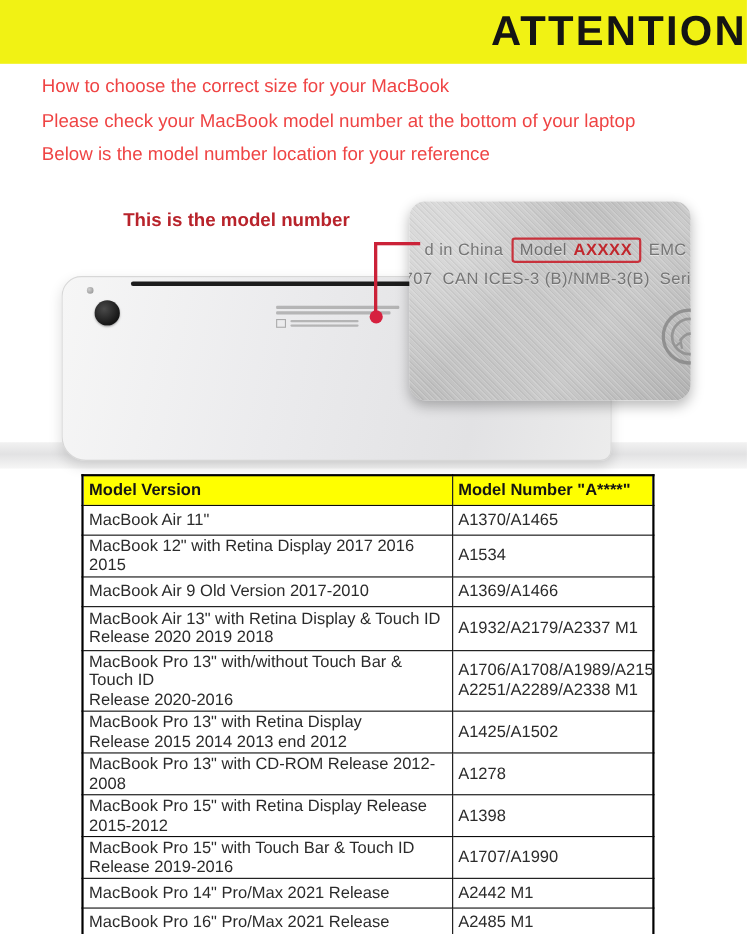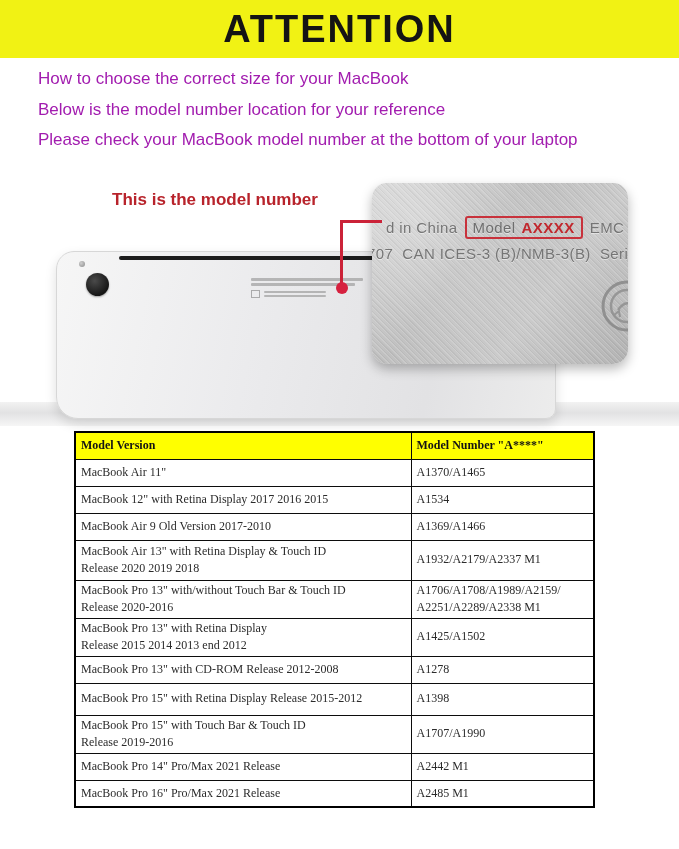--- a/index.html
+++ b/index.html
@@ -6,30 +6,30 @@
   html,body { background:#ffffff; }
   .page {
     position:relative; width:679px; height:849px; margin:0 auto;
     background:#ffffff; overflow:hidden;
     font-family:"Liberation Sans", sans-serif; color:#2e2e2e;
   }
 
   
   .banner {
     position:absolute; left:0; top:0; width:679px; height:58px;
-    background:#F1F214; display:flex; align-items:center; justify-content:center;
+    background:#F1F214; display:flex; align-items:center; justify-content:flex-end;
   }
   .banner-title {
     font-size:38px; font-weight:900; letter-spacing:2px; color:#141414;
   }
 
   
   .intro { position:absolute; left:38px; top:64px; width:620px; }
   .intro p {
-    font-size:17px; line-height:30.5px; color:#a21caf; white-space:nowrap;
+    font-size:17px; line-height:30.5px; color:#ef4444; white-space:nowrap;
   }
 
   
   .figure-heading {
     position:absolute; left:112px; top:190px;
     font-size:17px; font-weight:bold; color:#B8232B; white-space:nowrap;
   }
   .surface-strip {
     position:absolute; left:0; top:402px; width:679px; height:24px;
     background:linear-gradient(180deg,#f2f2f2 0%,#e2e2e3 45%,#f6f6f6 100%);
@@ -100,22 +100,22 @@
   .emblem { position:absolute; left:228px; top:96px; opacity:.8; }
 
   
   .table-wrap { position:absolute; left:74px; top:431px; }
   table.model-table {
     border-collapse:collapse; table-layout:fixed; width:519px;
     border:2.5px solid #000;
   }
   .model-table th, .model-table td {
     border:1.5px solid #0c0c0c; padding:1px 5px;
-    font-size:12px; line-height:17.5px; vertical-align:middle;
-    white-space:pre-line; overflow:hidden; text-align:left;font-family:Liberation Serif, serif;
+    font-size:15px; line-height:17.5px; vertical-align:middle;
+    white-space:pre-line; overflow:hidden; text-align:left;
   }
   .model-table col.c1 { width:336px; }
   .model-table col.c2 { width:183px; }
   .model-table th { background:#FFFF00; font-weight:bold; color:#141414; height:27px; }
   .model-table td { color:#2b2b2b; background:#ffffff; }
   .model-table tr { height:27px; }
   .model-table tr.tall  { height:38px; }
   .model-table tr.tall2 { height:40px; }
   .model-table tr.mid   { height:32px; }
 </style>
@@ -123,22 +123,22 @@
 <body>
 
 <div class="page">
 
   <header class="banner">
     <span class="banner-title">ATTENTION</span>
   </header>
 
   <section class="intro">
     <p>How to choose the correct size for your MacBook</p>
+    <p>Please check your MacBook model number at the bottom of your laptop</p>
     <p>Below is the model number location for your reference</p>
-    <p>Please check your MacBook model number at the bottom of your laptop</p>
   </section>
 
   <h2 class="figure-heading">This is the model number</h2>
 
   <div class="surface-strip"></div>
 
   <div class="laptop">
     <div class="laptop-screw"></div>
     <div class="laptop-foot"></div>
     <div class="hinge-slot"></div>

